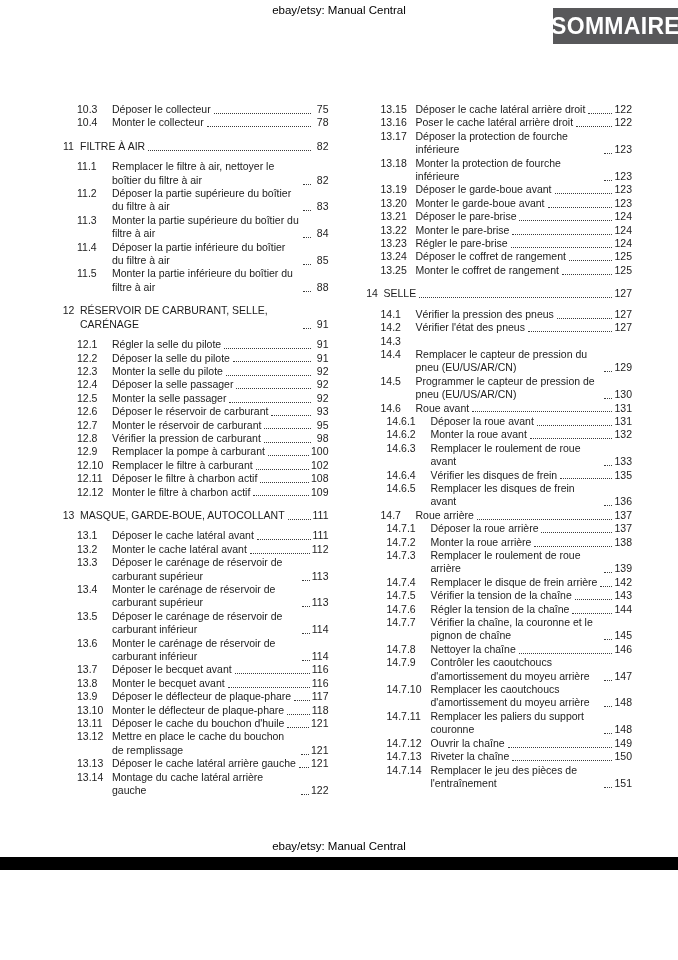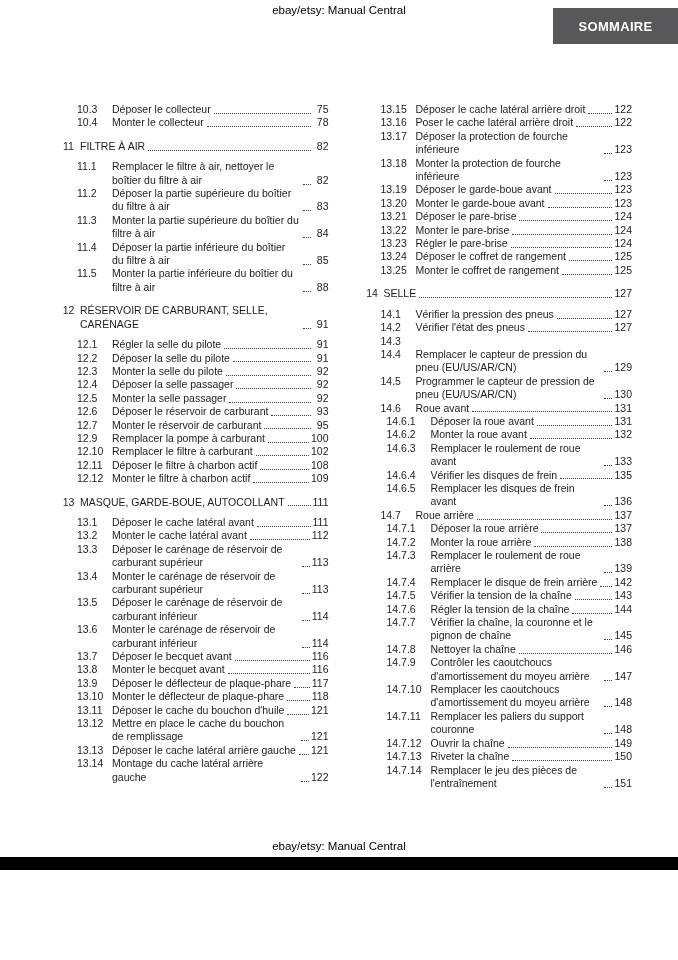--- a/index.html
+++ b/index.html
@@ -23,21 +23,21 @@
     color: #000;
   }
   .sommaire-banner {
     position: absolute;
     top: 8px; right: 0;
     width: 125px; height: 36px;
     background: #58585a;
     color: #ffffff;
     display: flex; align-items: center; justify-content: center;
     font-weight: bold;
-    font-size: 13px;
+    font-size: 23px;
     letter-spacing: 0.3px;
   }
   .content {
     position: absolute;
     top: 74px; left: 57px; right: 46px;
     display: flex;
     gap: 32px;
     margin-top: 29px;
   }
   .col { flex: 1 1 0; min-width: 0; }
@@ -232,20 +232,28 @@
         </div>
         <div class="entry lv1">
           <span class="num">12.7</span>
           <span class="body">
             <span class="label">Monter le réservoir de carburant</span>
             <span class="dots"></span>
             <span class="pagenum">95</span>
           </span>
         </div>
         <div class="entry lv1">
+          <span class="num">12.8</span>
+          <span class="body">
+            <span class="label">Vérifier la pression de carburant</span>
+            <span class="dots"></span>
+            <span class="pagenum">98</span>
+          </span>
+        </div>
+        <div class="entry lv1">
           <span class="num">12.9</span>
           <span class="body">
             <span class="label">Remplacer la pompe à carburant</span>
             <span class="dots"></span>
             <span class="pagenum">100</span>
           </span>
         </div>
         <div class="entry lv1">
           <span class="num">12.10</span>
           <span class="body">

